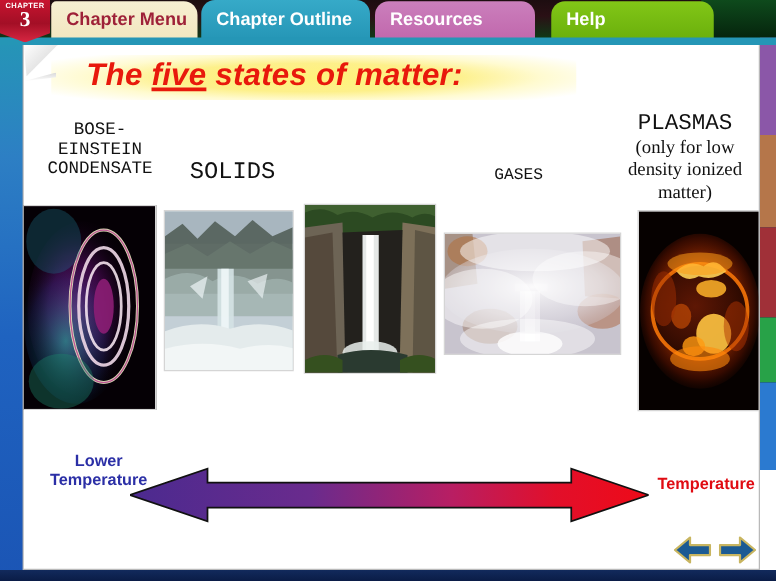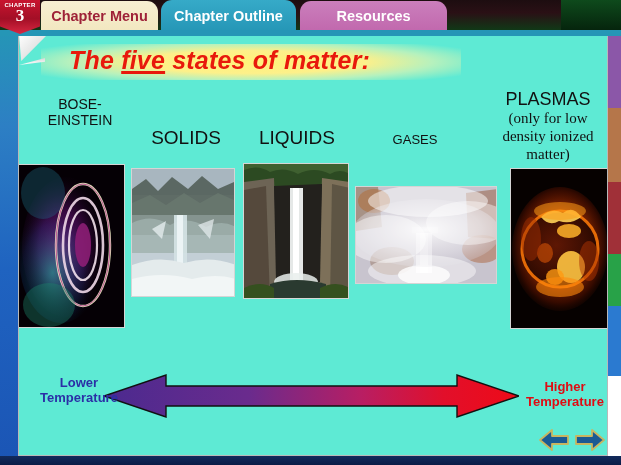--- a/index.html
+++ b/index.html
@@ -61,42 +61,42 @@
     font-family: "Liberation Serif", serif;
   }
 
   .tab {
     position: absolute;
     top: 1px;
     height: 30px;
     border-radius: 11px 11px 0 0;
     display: flex;
     align-items: center;
-    justify-content: center;
     font-size: 14.5px;
     font-weight: bold;
     white-space: nowrap;
     cursor: pointer;
     user-select: none;
+    padding-left: 12px;
   }
   .tab-menu {
     left: 41px; width: 117px;
     background: linear-gradient(180deg, #f7efd2 0%, #f2e7c0 100%);
     color: #9e2138;
     border-radius: 4px 11px 0 0;
   }
   .tab-outline {
     left: 161px; width: 135px;
     background: linear-gradient(180deg, #36aac8 0%, #2596b6 100%);
     color: #ffffff;
     height: 32px;
     top: 0;
   }
   .tab-resources {
-    left: 300px; width: 147px;
+    left: 300px; width: 128px;
     background: linear-gradient(180deg, #cb7fbc 0%, #c168ad 100%);
     color: #ffffff;
     border-radius: 11px 11px 0 0;
   }
   .tab-help {
     left: 441px; width: 130px;
     background: linear-gradient(180deg, #82c617 0%, #6bb00c 100%);
     color: #ffffff;
     border-radius: 11px 11px 0 0;
   }
@@ -136,21 +136,21 @@
   .frame-right i {
     display: block;
     width: 100%;
   }
 
   
   .slide {
     position: absolute;
     left: 18px; top: 34px;
     width: 590px; height: 422px;
-    background: #5eead4;
+    background: #ffffff;
     z-index: 1;
     border: 1px solid #b9b9b9;
     overflow: hidden;
   }
 
   .page-curl {
     position: absolute;
     left: 0px; top: 0px;
     width: 28px; height: 26px;
     background: linear-gradient(135deg, #ffffff 0%, #e4e4e4 55%, #b8b8b8 100%);
@@ -193,21 +193,21 @@
     text-decoration-thickness: 3px;
     text-underline-offset: 2px;
   }
 
   
   .col {
     position: absolute;
     text-align: center;
   }
   .col-label {
-    font-family: Liberation Sans, sans-serif;
+    font-family: Liberation Mono, monospace;
     color: #111111;
     font-weight: normal;
     line-height: 1.12;
   }
   .col-sub {
     font-family: "Liberation Serif", serif;
     color: #111111;
     font-size: 15px;
     line-height: 1.18;
     margin-top: 1px;
@@ -264,21 +264,21 @@
 
   .temp-label {
     position: absolute;
     text-align: center;
     font-family: "Liberation Sans", sans-serif;
     font-size: 13px;
     font-weight: bold;
     line-height: 1.15;
     z-index: 4;
   }
-  .temp-lower { left: 12px; top: 341px; width: 96px; color: #2b2fa6; }
+  .temp-lower { left: 12px; top: 327px; width: 96px; color: #2b2fa6; }
   .temp-higher { left: 498px; top: 345px; width: 96px; color: #e00b12; }
 
   .navbtns {
     position: absolute;
     left: 516px; top: 390px;
     width: 74px; height: 30px;
     display: flex;
     align-items: center;
     justify-content: center;
     gap: 6px;
@@ -295,20 +295,23 @@
     <div class="tabbar-green-right"></div>
 
     <div class="tab tab-menu">
       <span>Chapter Menu</span>
     </div>
     <div class="tab tab-outline">
       <span>Chapter Outline</span>
     </div>
     <div class="tab tab-resources">
       <span>Resources</span>
+    </div>
+    <div class="tab tab-help">
+      <span>Help</span>
     </div>
   </div>
 
   <div class="chapter-badge">
     <span class="cb-word">CHAPTER</span>
     <span class="cb-num">3</span>
   </div>
 
   <div class="teal-strip"></div>
 
@@ -330,20 +333,21 @@
 
     <div class="title-band"></div>
     <div class="slide-title">
       <span>The </span><u>five</u><span> states of matter:</span>
     </div>
 
     <div class="col" style="left:0px; top:62px; width:122px;">
       <div class="col-label" style="font-size:14px;">
         <div>BOSE-</div>
         <div>EINSTEIN</div>
+        <div>CONDENSATE</div>
       </div>
     </div>
     <div class="photo img-bec" style="left:-1px; top:129px; width:107px; height:164px;">
       <svg width="107" height="164" viewBox="0 0 107 164" style="position:absolute;inset:0;">
         <defs>
           <radialGradient id="becHalo" cx="44%" cy="50%" r="56%">
             <stop offset="0%" stop-color="#7a1878" stop-opacity="0.95"></stop>
             <stop offset="45%" stop-color="#4a0a55" stop-opacity="0.8"></stop>
             <stop offset="100%" stop-color="#000000" stop-opacity="0"></stop>
           </radialGradient>
@@ -380,25 +384,20 @@
         <path d="M0 54 Q20 44 38 56 Q56 46 74 58 Q90 50 104 58 L104 84 L0 84 Z" fill="#9fb0ad" opacity="0.8"></path>
         <rect x="42" y="46" width="13" height="66" fill="#d4e2e4" opacity="0.92"></rect>
         <rect x="45" y="46" width="6" height="66" fill="#eef6f7" opacity="0.9"></rect>
         <path d="M0 96 Q26 86 52 94 Q78 86 104 96 L104 129 L0 129 Z" fill="#e4ebec"></path>
         <path d="M0 110 Q30 102 60 110 Q84 104 104 110 L104 129 L0 129 Z" fill="#f2f6f6"></path>
         <path d="M20 60 L34 52 L30 70 Z" fill="#e8f0f1" opacity="0.75"></path>
         <path d="M66 56 L82 50 L78 70 Z" fill="#e8f0f1" opacity="0.7"></path>
       </svg>
     </div>
 
-    <div class="col" style="left:222px; top:92px; width:112px;">
-      <div class="col-label" style="font-size:19px;">
-        <div>LIQUIDS</div>
-      </div>
-    </div>
     <div class="photo img-liquids" style="left:224px; top:128px; width:106px; height:136px;">
       <svg width="106" height="136" viewBox="0 0 106 136" style="position:absolute;inset:0;">
         <rect width="106" height="136" fill="#2c2b26"></rect>
         <rect width="106" height="22" fill="#3f6030"></rect>
         <path d="M0 6 Q14 0 26 8 Q40 2 54 10 Q70 2 86 10 Q96 4 106 10 L106 26 L0 26 Z" fill="#2c4a22"></path>
         <path d="M0 18 L30 14 L34 136 L0 136 Z" fill="#6d6455"></path>
         <path d="M0 26 L22 22 L26 136 L0 136 Z" fill="#55493c"></path>
         <path d="M78 14 L106 18 L106 136 L74 136 Z" fill="#7d7059"></path>
         <path d="M88 20 L106 24 L106 136 L86 136 Z" fill="#5e5544"></path>
         <path d="M30 22 L78 20 L76 118 L32 118 Z" fill="#23211d"></path>
@@ -498,21 +497,20 @@
             <stop offset="62%" stop-color="#b81e63"></stop>
             <stop offset="82%" stop-color="#e20f2a"></stop>
             <stop offset="100%" stop-color="#ee0a18"></stop>
           </linearGradient>
         </defs>
         <path d="M0 23 L62 2 L62 13 L353 13 L353 2 L415 23 L353 44 L353 33 L62 33 L62 44 Z" fill="url(#tempGrad)" stroke="#111111" stroke-width="1.4" stroke-linejoin="miter"></path>
       </svg>
     </div>
 
     <div class="temp-label temp-higher">
-      <div>Higher</div>
       <div>Temperature</div>
     </div>
 
     <div class="navbtns">
       <span class="navbtn" title="Back">
         <svg width="30" height="22" viewBox="0 0 30 22">
           <path d="M13 1 L13 7 L29 7 L29 15 L13 15 L13 21 L1 11 Z" fill="#1b5a93" stroke="#c8b560" stroke-width="1.8" stroke-linejoin="round"></path>
         </svg>
       </span>
       <span class="navbtn" title="Forward">

